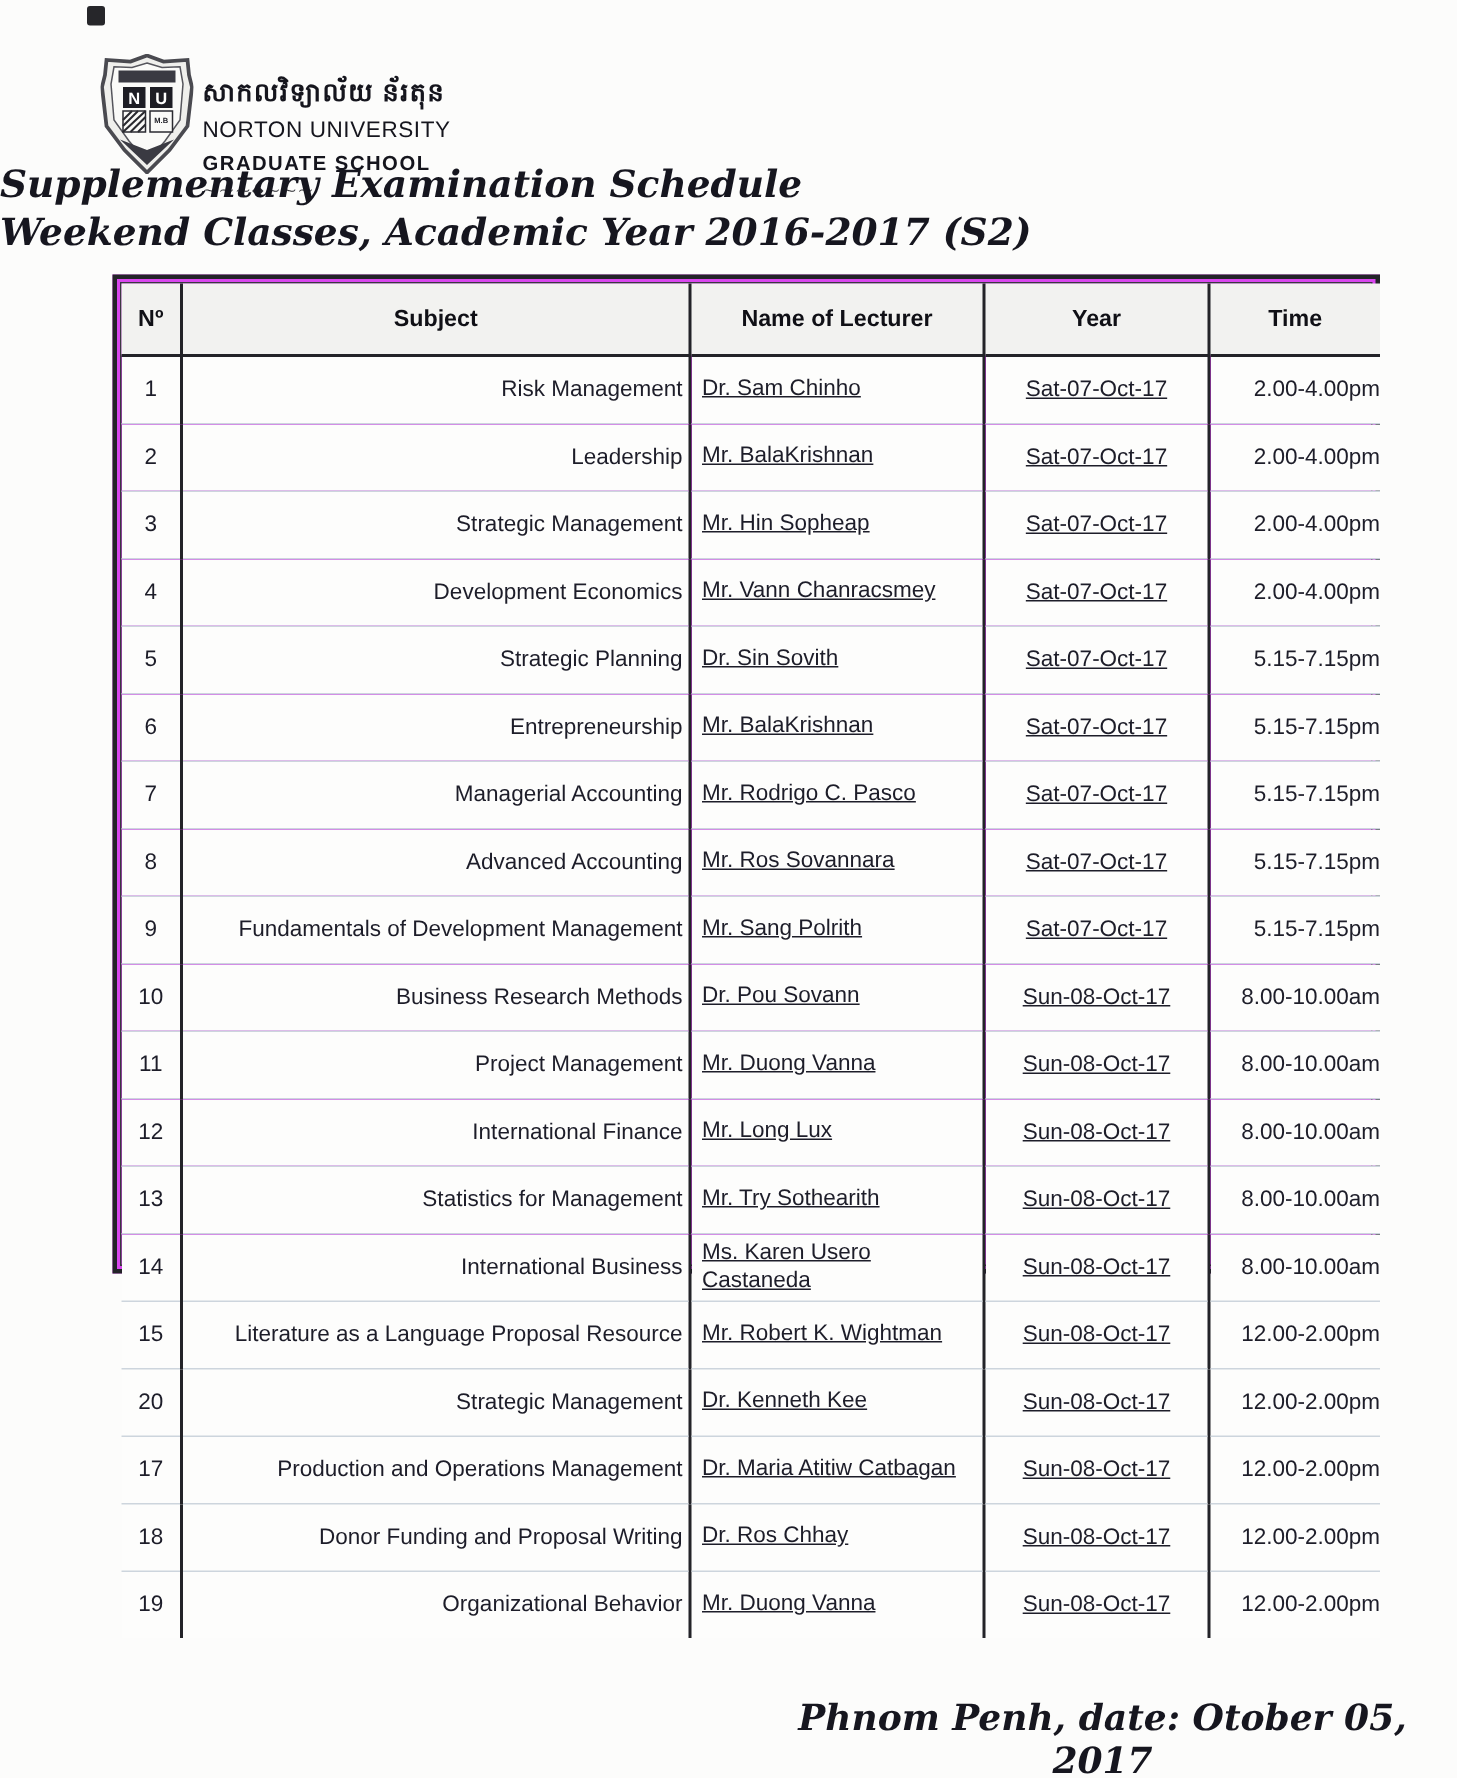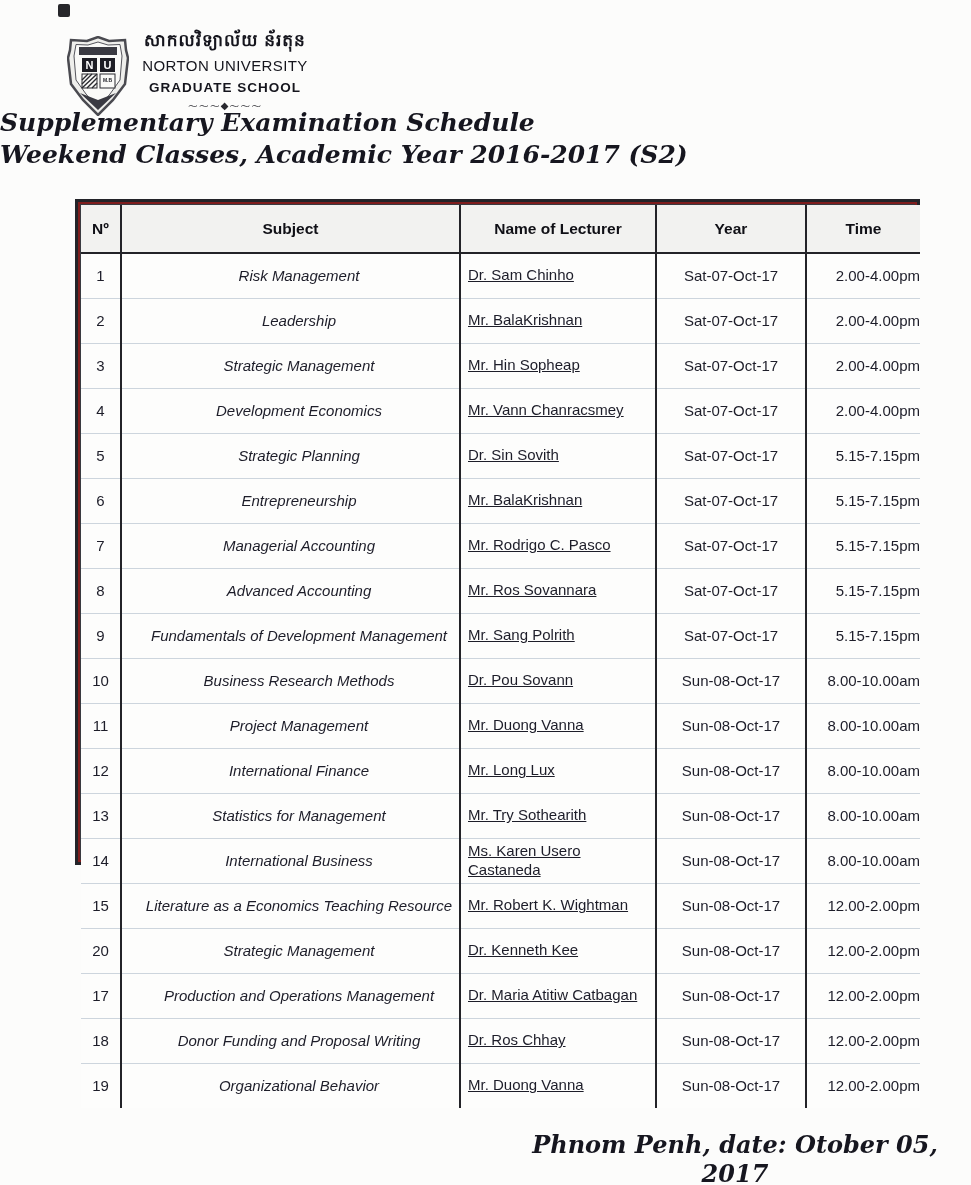--- a/index.html
+++ b/index.html
@@ -15,22 +15,22 @@
   
   .artifact {
     position: absolute; left: 58px; top: 4px;
     width: 12px; height: 13px;
     background: #26262a; border-radius: 2px;
   }
 
   
   .logo { position: absolute; left: 67px; top: 36px; width: 62px; height: 80px; }
   .head-block {
-    position: absolute; left: 135px; top: 31px; width: 180px;
-    text-align: center; color: #15151d;
+    position: absolute; left: 135px; top: 52px; width: 180px;
+    color: #15151d;
   }
   .khmer-line { font-size: 17px; font-weight: bold; letter-spacing: 1px; line-height: 1.2; white-space: nowrap; }
   .univ-line  { margin-top: 6px; font-size: 15px; font-weight: normal; letter-spacing: 0.4px; white-space: nowrap; }
   .school-line{ margin-top: 6px; font-size: 13.5px; font-weight: bold; letter-spacing: 1px; white-space: nowrap; }
   .ornament   { margin-top: 3px; font-size: 10px; letter-spacing: 1px; color: #2a2a30; }
 
   
   .doc-title {
     position: absolute; left: 0; top: 108px; width: 971px;
     text-align: left;
@@ -39,22 +39,21 @@
     color: #16161f;
   }
   .doc-title .t1 { font-size: 25px; line-height: 1.2; }
   .doc-title .t2 { font-size: 25px; line-height: 1.2; margin-top: 2px; }
 
   
   .table-outer {
     position: absolute; left: 75px; top: 183px;
     width: 845px; height: 666px;
     border: 3px solid #232328;
-    background: #7f1d1d;
-    margin-top: 16px;
+    background: #d946ef;
   }
   .table-inner {
     position: absolute; left: 2px; top: 2px; right: 2px; bottom: 2px;
     border: 1px solid #3a3a40;
   }
   table.sched {
     width: 100%; height: 100%;
     border-collapse: collapse; table-layout: fixed;
   }
   table.sched col.c-no   { width: 40px; }
@@ -75,23 +74,23 @@
   table.sched tbody td {
     height: 45px;
     border-top: 1px solid #cdd5dd;
     font-size: 15px; color: #1d1d29;
     vertical-align: middle;
     background: #fdfdfc;
     overflow: hidden;
   }
   table.sched tbody tr:first-child td { border-top: none; }
   td.cell-no   { text-align: center; }
-  td.cell-subj { text-align: center; padding-left: 21px; padding-right: 4px; font-style: italic; }
+  td.cell-subj { text-align: right; padding-left: 21px; padding-right: 4px; }
   td.cell-lect { text-align: left; padding-left: 7px; padding-right: 4px; line-height: 1.25; text-decoration: underline; }
-  td.cell-date { text-align: center; }
+  td.cell-date { text-align: center; text-decoration: underline; }
   td.cell-time { text-align: right; }
 
   
   .doc-footer {
     position: absolute; left: 520px; top: 1106px; width: 430px;
     text-align: center;
     font-family: "DejaVu Serif", serif;
     font-style: italic; font-weight: 600;
     color: #16161f;
   }
@@ -262,21 +261,21 @@
           <tr>
             <td class="cell-no">14</td>
             <td class="cell-subj">International Business</td>
             <td class="cell-lect">Ms. Karen Usero Castaneda</td>
             <td class="cell-date">Sun-08-Oct-17</td>
             <td class="cell-time">8.00-10.00am</td>
           </tr>
 
           <tr>
             <td class="cell-no">15</td>
-            <td class="cell-subj">Literature as a Economics Teaching Resource</td>
+            <td class="cell-subj">Literature as a Language Proposal Resource</td>
             <td class="cell-lect">Mr. Robert K. Wightman</td>
             <td class="cell-date">Sun-08-Oct-17</td>
             <td class="cell-time">12.00-2.00pm</td>
           </tr>
 
           <tr>
             <td class="cell-no">20</td>
             <td class="cell-subj">Strategic Management</td>
             <td class="cell-lect">Dr. Kenneth Kee</td>
             <td class="cell-date">Sun-08-Oct-17</td>

